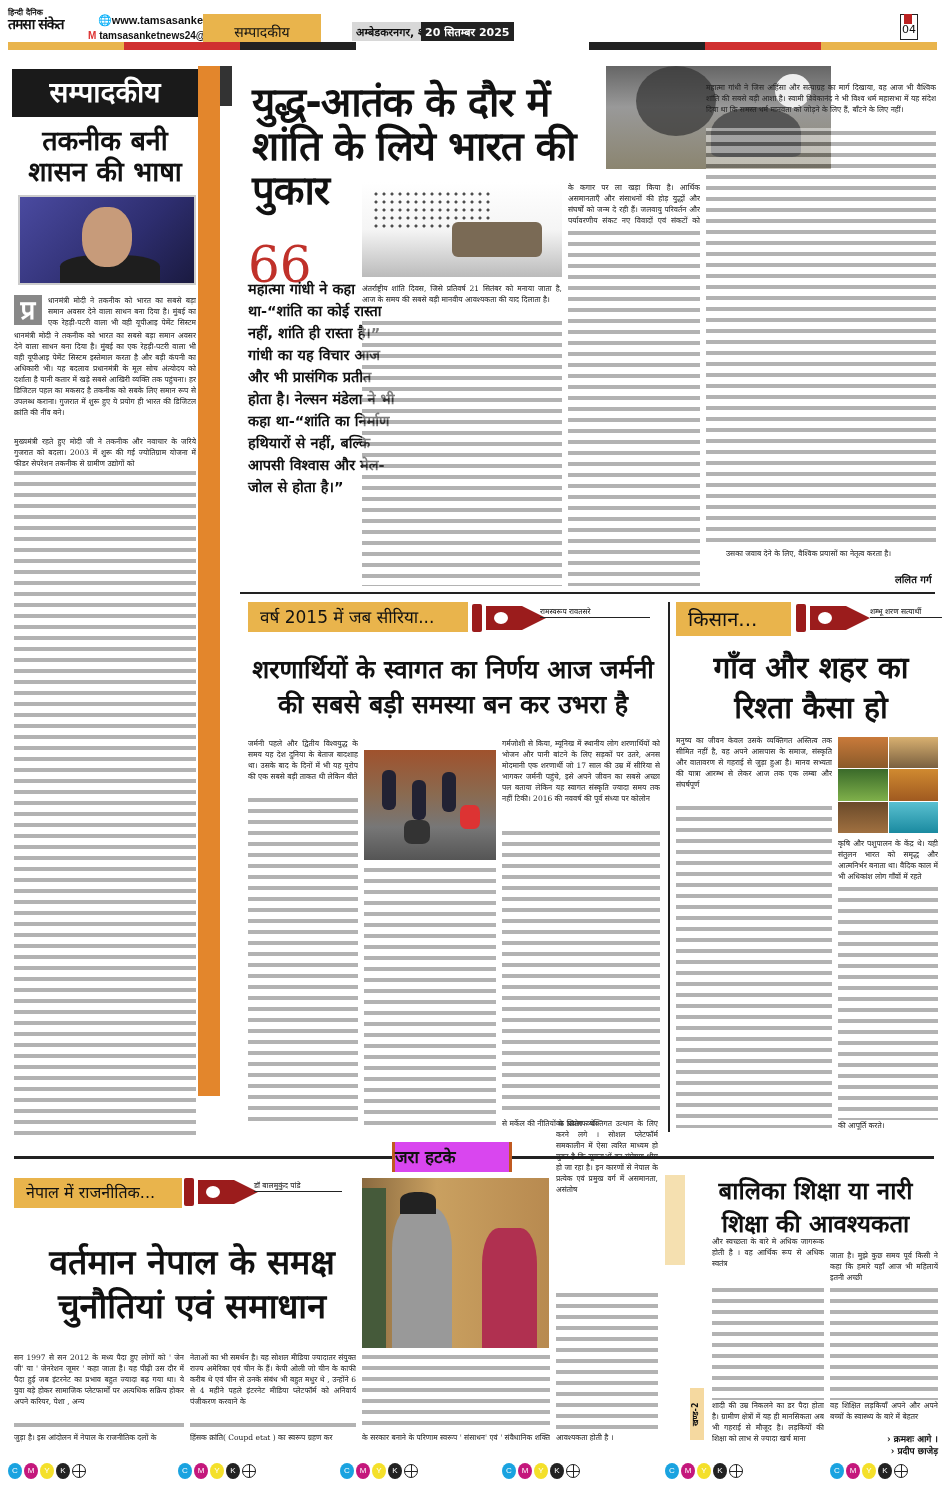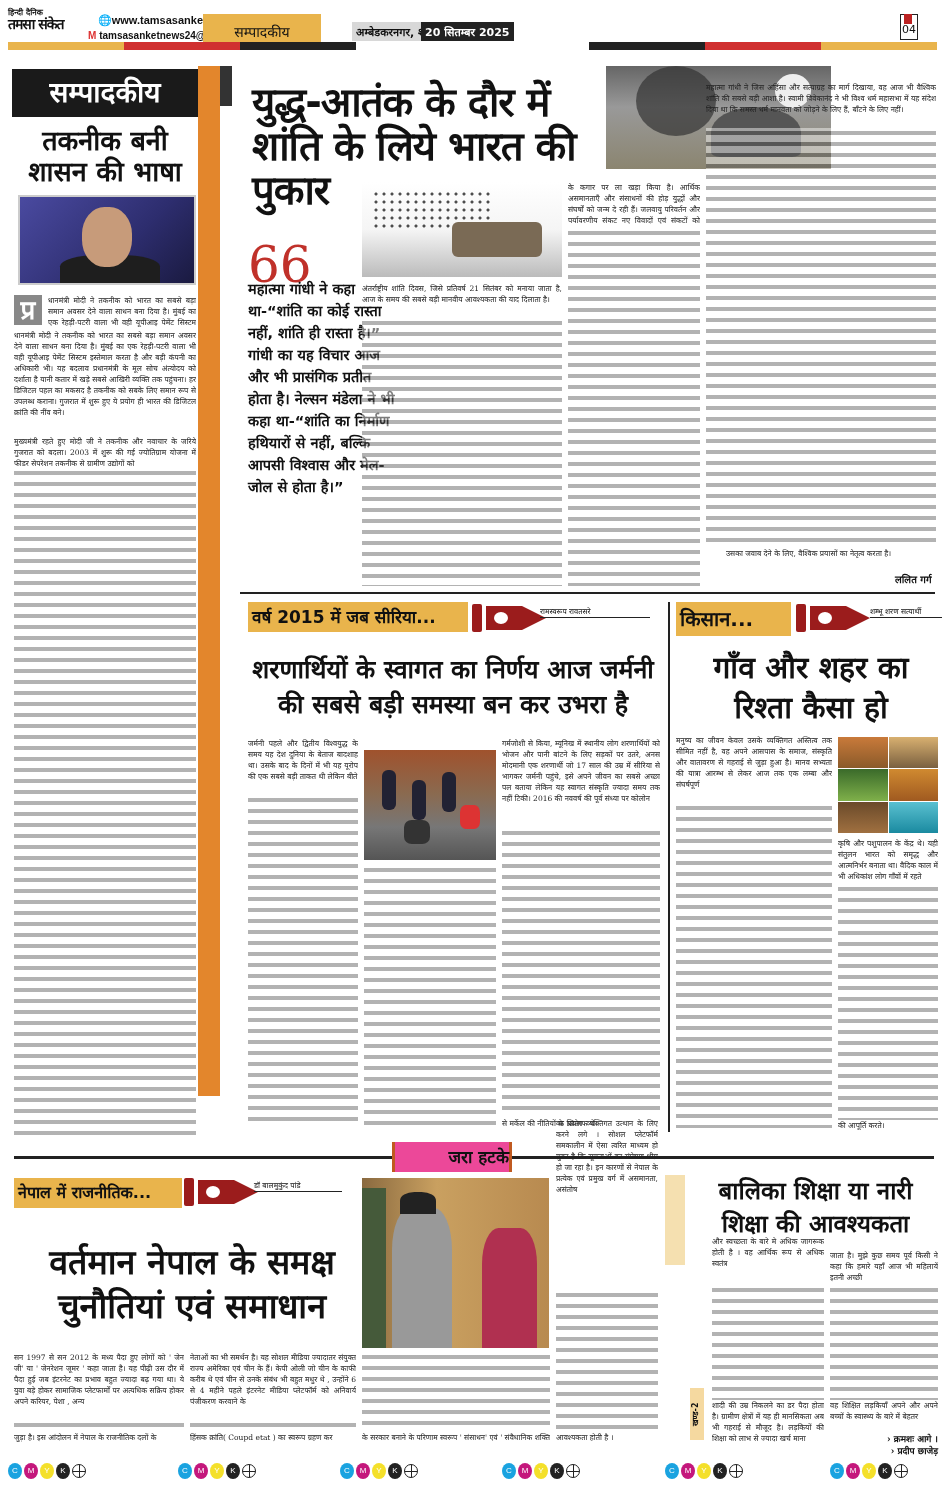--- a/index.html
+++ b/index.html
@@ -34,38 +34,38 @@
 .dove{position:absolute;right:20px;top:8px;width:36px;height:34px;border-radius:50%;background:#eee}
 .helmet{position:absolute;right:30px;bottom:12px;width:90px;height:50px;background:#555;border-radius:50% 50% 10% 10%}
 .smoke{position:absolute;left:30px;top:0;width:80px;height:70px;border-radius:50%;background:#333;opacity:.7}
 .main-img2{left:362px;top:182px;width:200px;height:95px;background:linear-gradient(180deg,#fff 0,#f5f5f5 50%,#bbb)}
 .tank{position:absolute;left:90px;top:40px;width:90px;height:35px;background:#7a6a55;border-radius:6px}
 .birds{position:absolute;left:10px;top:8px;width:120px;height:40px;background:radial-gradient(circle,#222 1px,transparent 2px) 0 0/8px 8px;opacity:.8}
 .quote-mark{left:248px;top:240px;font-size:50px;color:#c0312a;font-family:"DejaVu Serif",serif;line-height:1}
 .quote{left:248px;top:278px;width:150px;font-size:14.5px;font-weight:bold;line-height:22px}
 
 .rule{height:2px;background:#222}
-.tagbar{background:#e9b44c;font-weight:bold;padding-left:4px}
+.tagbar{background:#e9b44c;font-weight:normal;padding-left:12px}
 .pen{position:absolute;width:80px;height:28px}
 .pen .cap{position:absolute;left:0;top:0;width:10px;height:28px;background:#9b1c1c;border-radius:2px}
 .pen .nib{position:absolute;left:14px;top:2px;width:60px;height:24px;background:#9b1c1c;clip-path:polygon(0 0,60% 0,100% 50%,60% 100%,0 100%)}
 .pen .hole{position:absolute;left:22px;top:8px;width:14px;height:12px;background:#fff;border-radius:50%}
 .byline{font-size:7.5px;border-bottom:1px solid #222;padding-bottom:1px}
 
 .syria-head{left:248px;top:652px;width:410px;font-size:25px;font-weight:bold;line-height:35px;text-align:center}
 .syria-img{left:364px;top:750px;width:132px;height:110px;background:linear-gradient(180deg,#a0522d,#8a6a50 40%,#777 70%,#555)}
 .walker{position:absolute;width:14px;height:40px;background:#223;border-radius:6px}
 .bag{position:absolute;width:20px;height:24px;background:#d33;border-radius:30%}
 
 .vrule{width:2px;background:#222}
 .kisan-head{left:680px;top:648px;width:262px;font-size:30px;font-weight:bold;line-height:40px;text-align:center}
 .kisan-img{left:838px;top:737px;width:100px;height:96px;display:grid;grid-template-columns:1fr 1fr;gap:1px;background:#fff}
 .kisan-img div{border:0}
 
-.jara{left:392px;top:1142px;width:120px;height:30px;background:#ec4899;text-align:right;font-size:17px;font-weight:bold;line-height:30px;border-left:3px solid #c05a20;border-right:3px solid #c05a20}
+.jara{left:392px;top:1142px;width:120px;height:30px;background:#d946ef;text-align:left;font-size:17px;font-weight:bold;line-height:30px;border-left:3px solid #c05a20;border-right:3px solid #c05a20}
 
 .nepal-head{left:12px;top:1240px;width:360px;font-size:34px;font-weight:bold;line-height:44px;text-align:center}
 .nepal-img{left:362px;top:1178px;width:187px;height:170px;background:linear-gradient(90deg,#8a6a40,#c9a060 40%,#b88a50)}
 .person1{position:absolute;left:30px;top:30px;width:60px;height:140px;background:#999;border-radius:30% 30% 0 0}
 .topi{position:absolute;left:38px;top:14px;width:36px;height:22px;background:#222;border-radius:40% 40% 0 0}
 .person2{position:absolute;left:120px;top:50px;width:55px;height:120px;background:#b03050;border-radius:30% 30% 0 0}
 .guard{position:absolute;left:0;top:10px;width:24px;height:160px;background:#455a3a}
 
 .balika-bar{left:665px;top:1175px;width:20px;height:90px;background:#f5e0b0}
 .balika-head{left:693px;top:1175px;width:245px;font-size:24px;font-weight:bold;line-height:33px;text-align:center}

